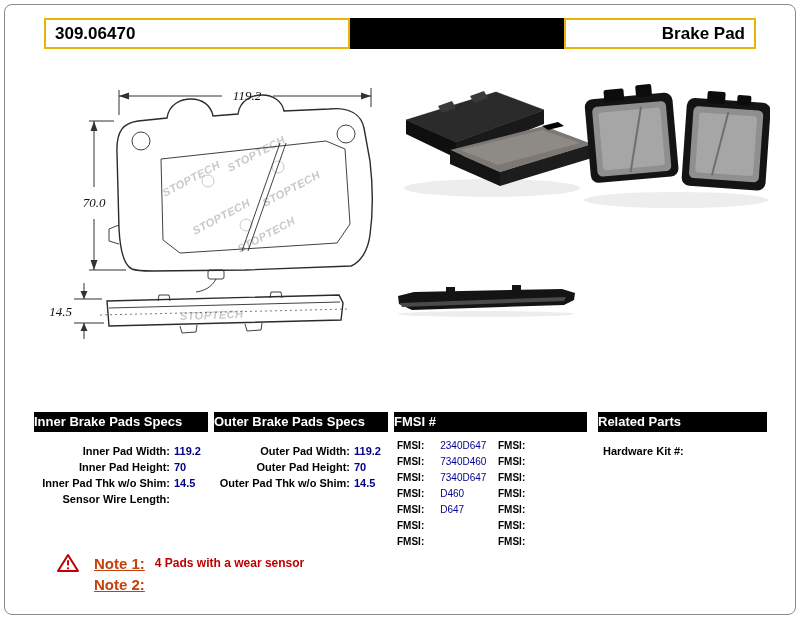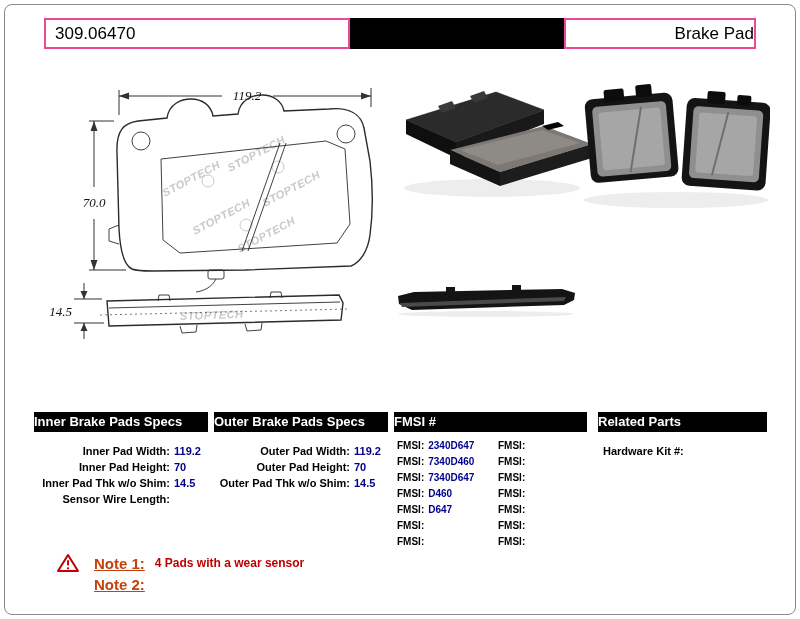--- a/index.html
+++ b/index.html
@@ -2,24 +2,24 @@
 <html style="--value-text: #00008B; --note-red: #C00000; --header-bg: #000000;"><head>
 <meta charset="utf-8">
 <style>
   * { box-sizing: border-box; }
   body { margin:0; font-family:"Liberation Sans", sans-serif; background:#fff; }
   .page { position:relative; width:800px; height:619px; background:#fff; overflow:hidden; }
   .frame { position:absolute; inset:4px; border:1px solid #8a8a8a; border-radius:8px; pointer-events:none; }
 
   
   .header { position:absolute; left:44px; right:44px; top:18px; height:31px; background:#000; display:flex; }
-  .header-box { background:#fff; border:2px solid #ec4899; display:flex; align-items:center; font-weight:normal; font-size:17px; color:#000; }
+  .header-box { background:#fff; border:2px solid #eab308; display:flex; align-items:center; font-weight:bold; font-size:17px; color:#000; }
   .header-left { width:43%; padding-left:9px; }
   .header-mid { flex:1; }
-  .header-right { width:27%; justify-content:flex-end; padding-right:0; }
+  .header-right { width:27%; justify-content:flex-end; padding-right:9px; }
 
   
   .drawing { position:absolute; left:40px; top:76px; width:345px; height:282px; }
   .photos { position:absolute; left:392px; top:80px; width:378px; height:232px; }
   .profile-photo { position:absolute; left:394px; top:284px; width:185px; height:34px; }
   .wm { fill:#c9c9c9; font-size:11px; font-weight:bold; font-style:italic; letter-spacing:0.5px; }
   .dim { font-family:"Liberation Serif", serif; font-style:italic; font-size:13px; fill:#111; }
   .ol { fill:none; stroke:#2b2b2b; stroke-width:1.4; }
   .thin { fill:none; stroke:#2b2b2b; stroke-width:0.9; }
   .dimln { stroke:#333; stroke-width:1; }
@@ -34,21 +34,21 @@
   .col-related { left:598px; width:169px; }
   .rows { padding-top:11px; }
   .spec-row { display:flex; justify-content:flex-end; font-size:11px; height:16px; align-items:center; padding-right:2px; }
   .spec-row .lbl { font-weight:bold; white-space:nowrap; color:#000; }
   .spec-row .val { color:var(--value-text,#00008B); font-weight:bold; width:32px; margin-left:4px; white-space:nowrap; }
   .fmsi-wrap { display:flex; padding-top:5px; }
   .fmsi-left { width:104px; padding-left:3px; display:flex; flex-direction:column; }
   .fmsi-right { flex:1; display:flex; flex-direction:column; }
   .fmsi-row { display:flex; font-size:10px; height:16px; align-items:center; }
   .fmsi-row .lbl { font-weight:bold; color:#000; }
-  .fmsi-row .val { color:var(--value-text,#00008B); font-weight:bold; margin-left:4px; }
+  .fmsi-row .val { color:var(--value-text,#00008B); font-weight:normal; margin-left:16px; }
   .rel-row { display:flex; font-size:11px; height:16px; align-items:center; padding-left:5px; }
   .rel-row .lbl { font-weight:bold; color:#000; }
   .rel-row .val { color:var(--value-text,#00008B); font-weight:bold; margin-left:4px; }
 
   
   .notes { position:absolute; left:56px; top:553px; }
   .note-row { display:flex; align-items:center; height:20px; }
   .warn { width:24px; height:20px; margin-right:14px; }
   .warn polygon { fill:#fff; stroke:var(--note-red,#C00000); stroke-width:2; stroke-linejoin:round; }
   .warn .excl { fill:var(--note-red,#C00000); }

